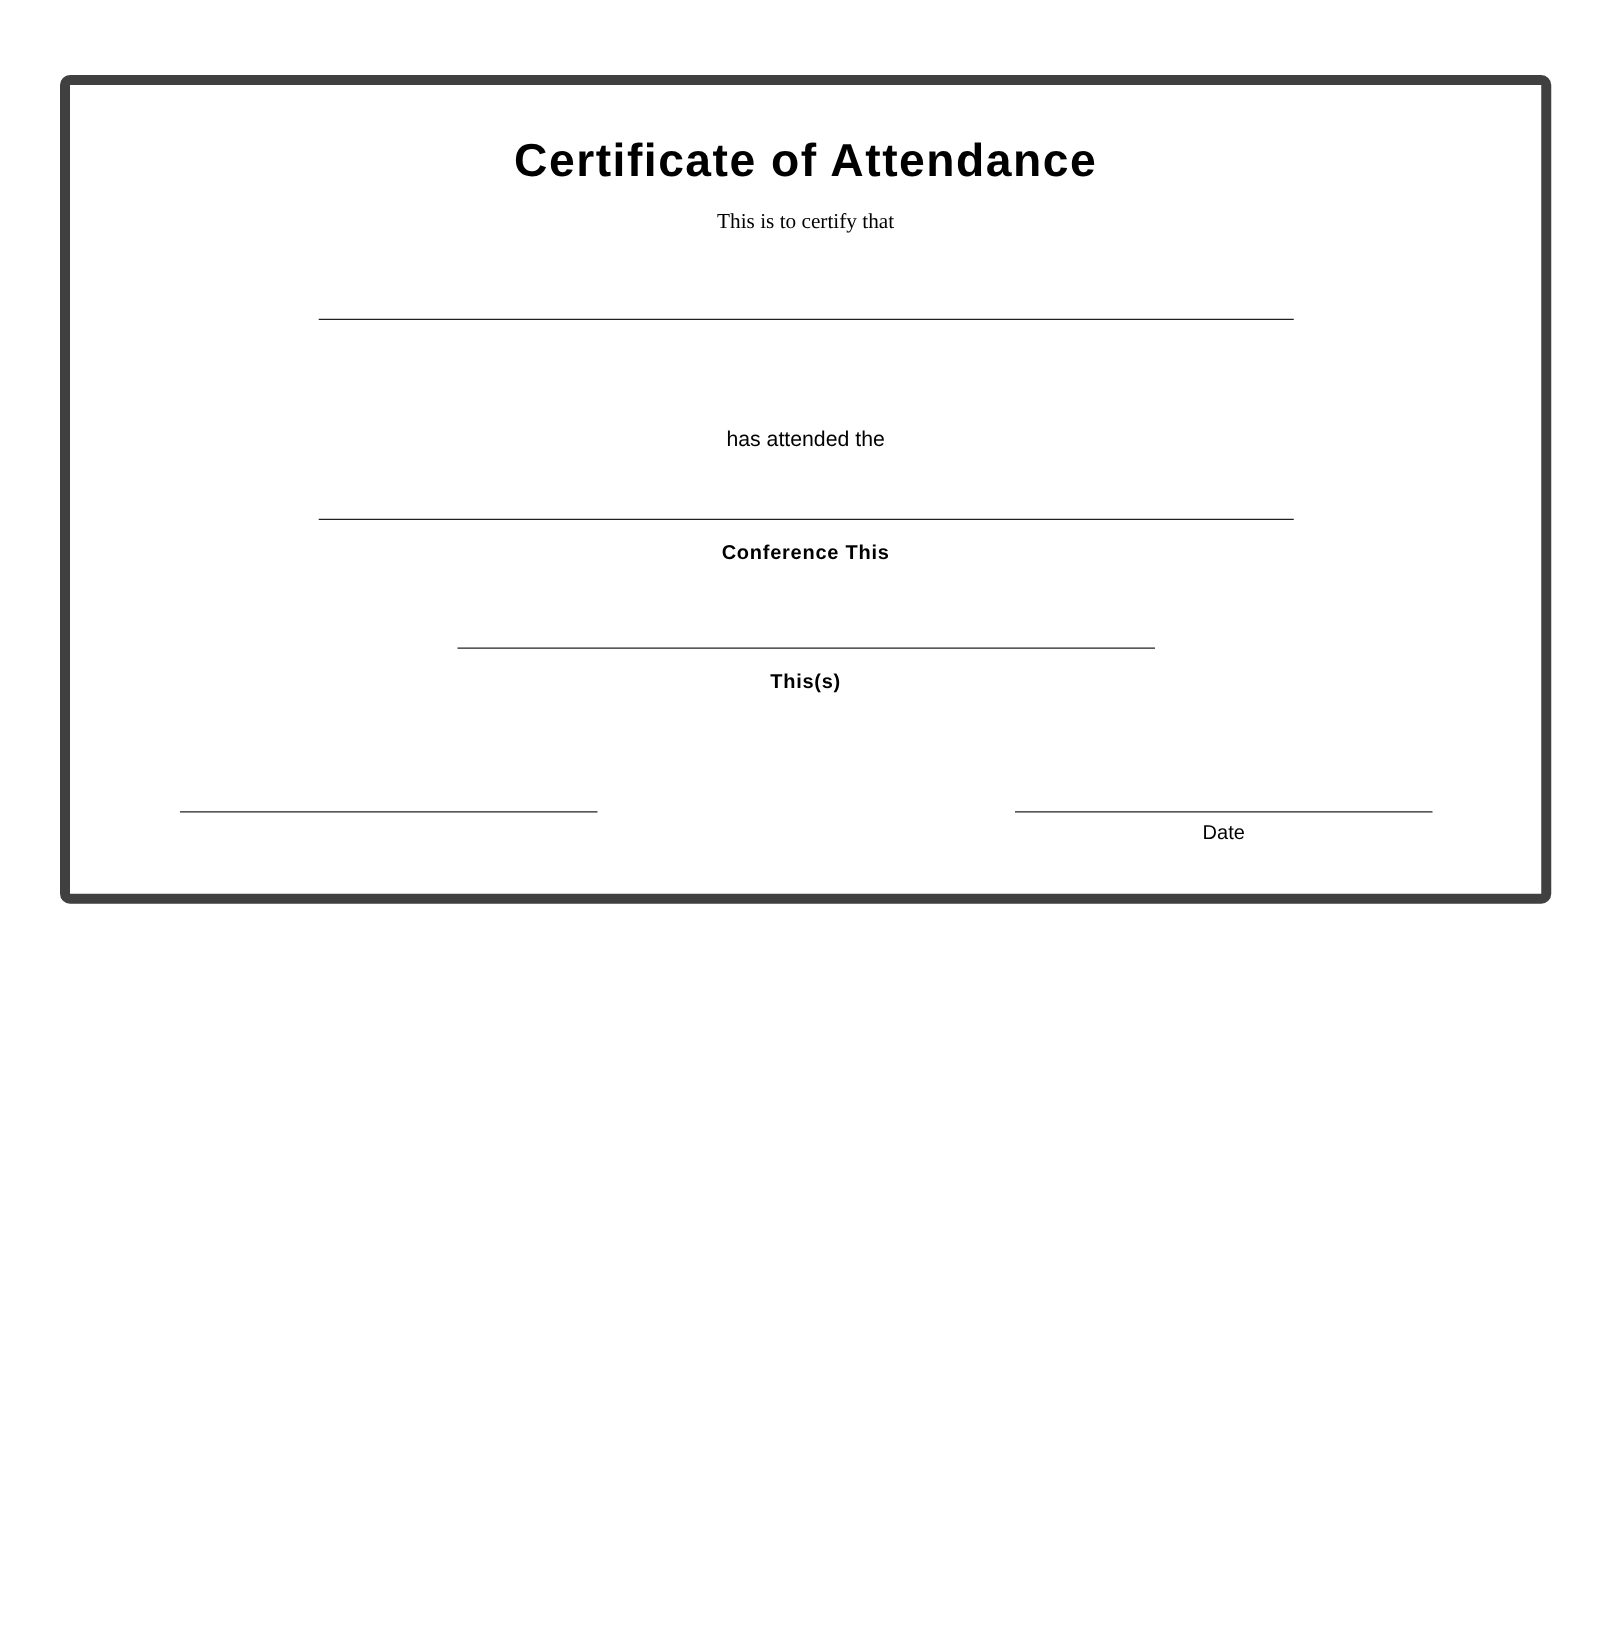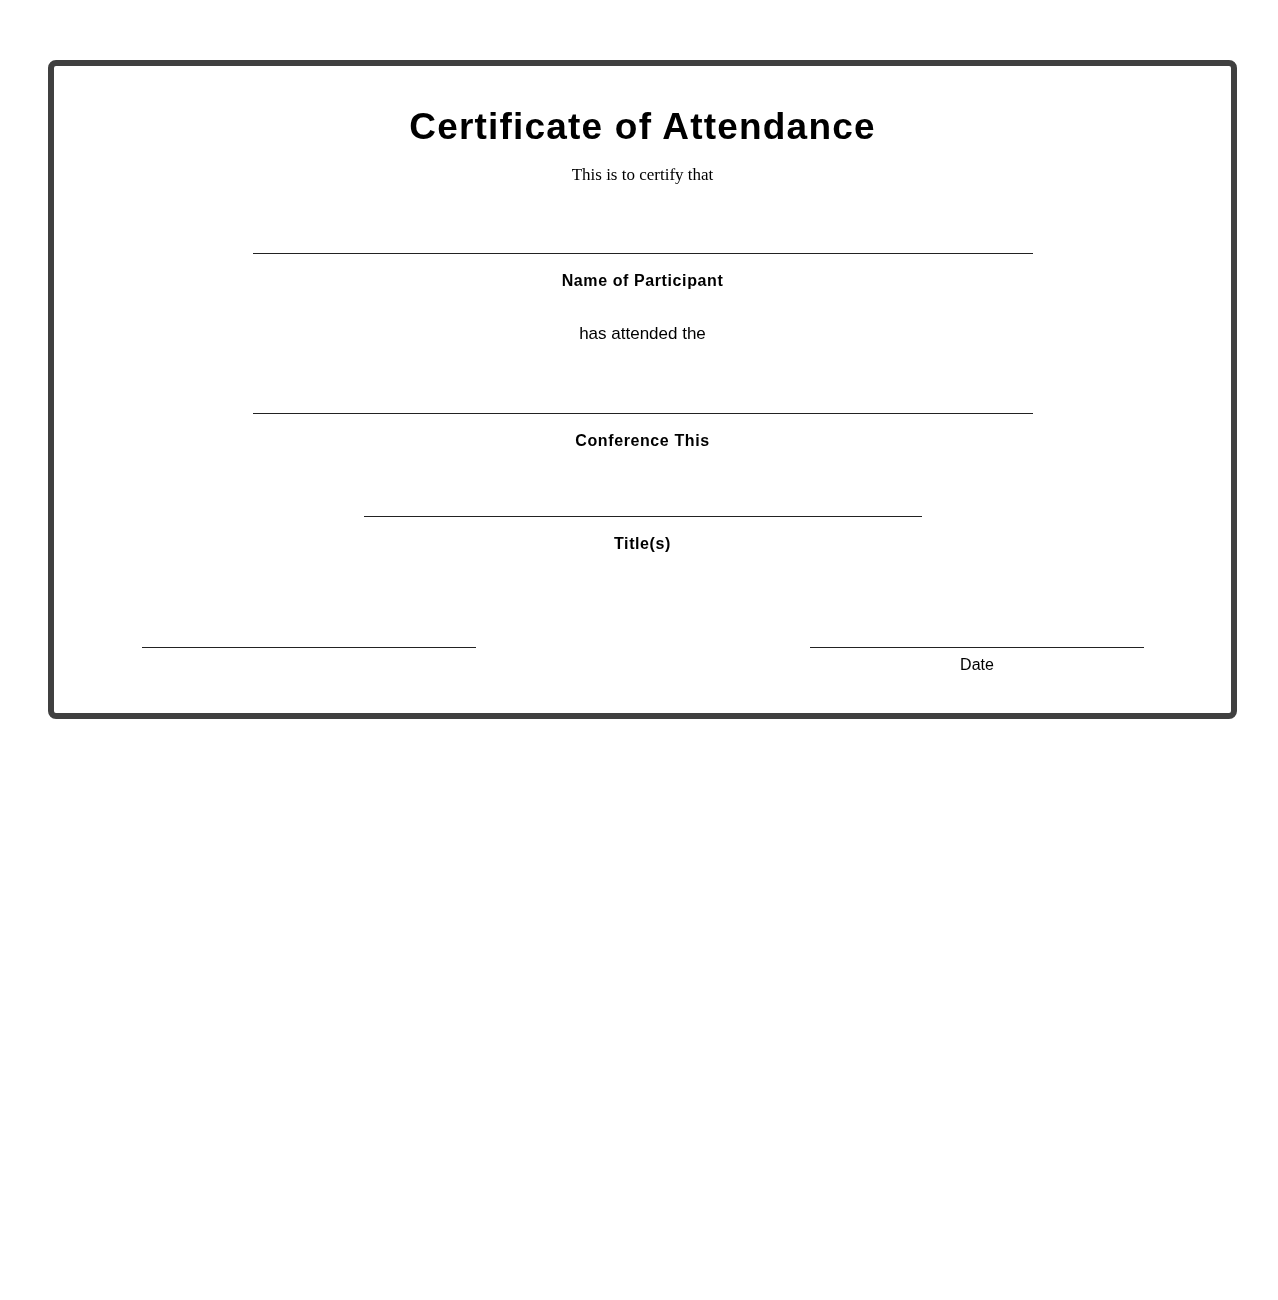--- a/index.html
+++ b/index.html
@@ -10,21 +10,21 @@
       height: 1300px;
       font-family: "Liberation Sans", sans-serif;
       color: #000;
     }
     .cert {
       position: absolute;
       left: 48px;
       top: 60px;
       width: 1177px;
       height: 647px;
-      border: 6px solid #404040;
+      border: 8px solid #404040;
       border-radius: 8px;
       box-sizing: content-box;
     }
     .abs { position: absolute; }
     .center-text {
       position: absolute;
       left: 0;
       width: 100%;
       text-align: center;
       white-space: nowrap;
@@ -49,49 +49,49 @@
     }
     .label-bold {
       font-size: 16px;
       font-weight: bold;
       letter-spacing: 0.6px;
       line-height: 20px;
     }
     .body-text {
       font-size: 17px;
       line-height: 22px;
+      margin-top: 16px;
     }
     .sig-label {
       position: absolute;
       text-align: center;
       font-size: 16px;
       line-height: 20px;
     }
   </style>
 </head>
 <body>
 
 <div class="cert">
 
   <div class="center-text title">Certificate of Attendance</div>
 
   <div class="center-text intro">This is to certify that</div>
 
   <div class="line" style="left:199px; top:187px; width:780px;"></div>
   <div class="abs" style="left:199px; top:160px; width:780px; text-align:center; font-size:17px;"></div>
-  <div class="center-text label-bold" style="top:205px;">Name of Participant</div>
 
   <div class="center-text body-text" style="top:257px;">has attended the</div>
 
   <div class="line" style="left:199px; top:347px; width:780px;"></div>
   <div class="abs" style="left:199px; top:320px; width:780px; text-align:center; font-size:17px;"></div>
   <div class="center-text label-bold" style="top:365px;">Conference This</div>
 
   <div class="line" style="left:310px; top:450px; width:558px;"></div>
   <div class="abs" style="left:310px; top:423px; width:558px; text-align:center; font-size:17px;"></div>
-  <div class="center-text label-bold" style="top:468px;">Title(s)</div>
+  <div class="center-text label-bold" style="top:468px;">This(s)</div>
 
   <div class="line" style="left:88px; top:581px; width:334px;"></div>
 
   <div class="line" style="left:756px; top:581px; width:334px;"></div>
   <div class="sig-label" style="left:756px; top:589px; width:334px;">Date</div>
 
 </div>
 
 </body></html>

